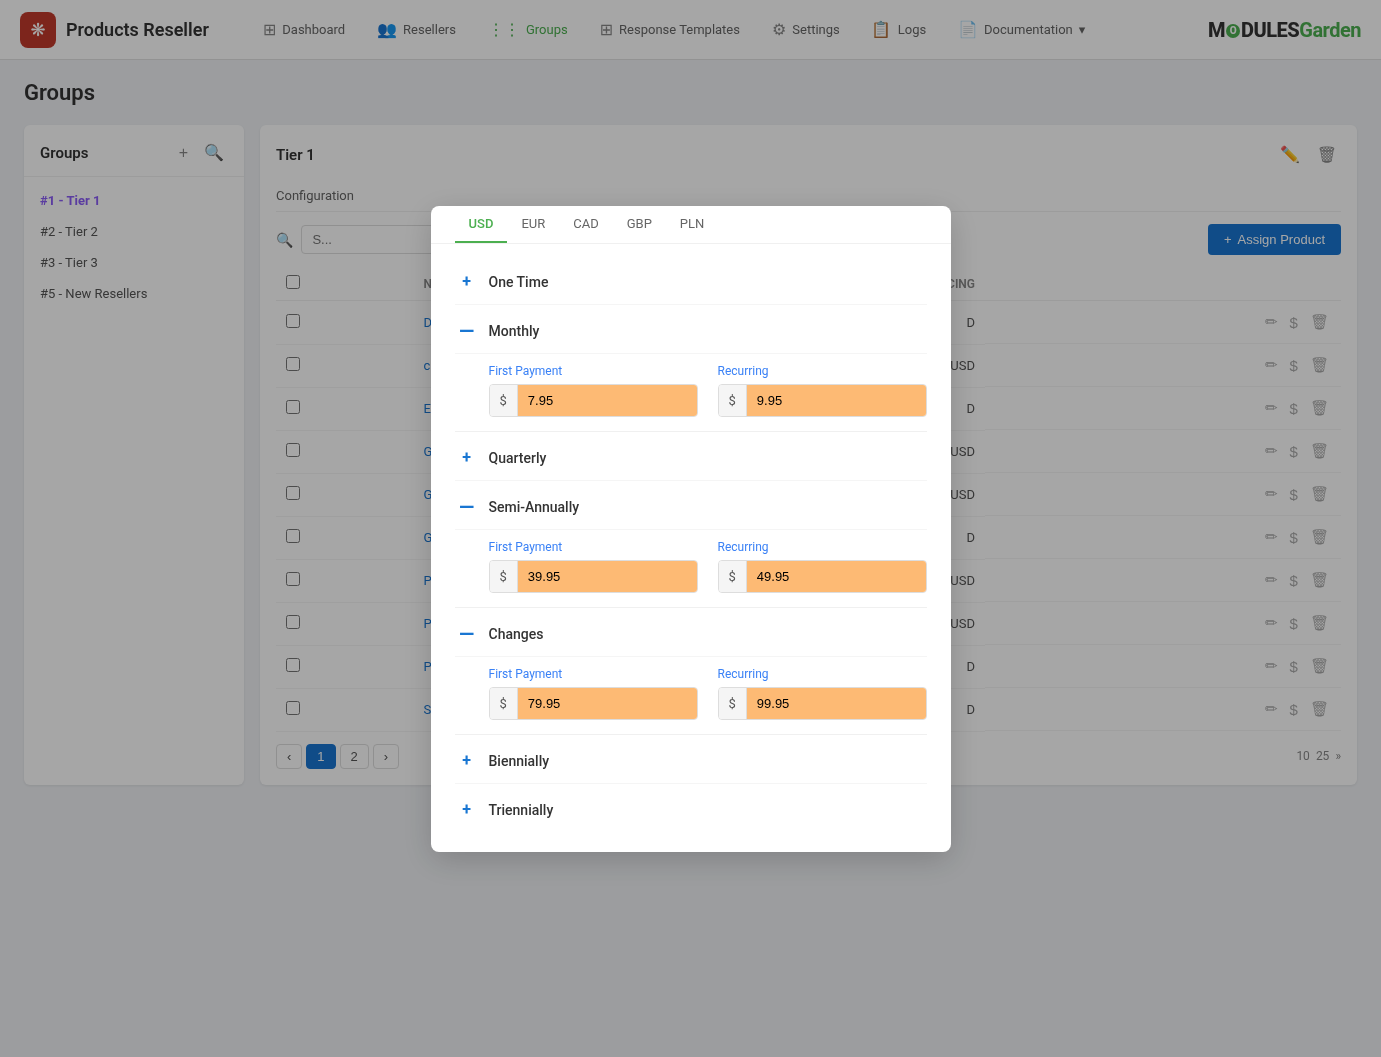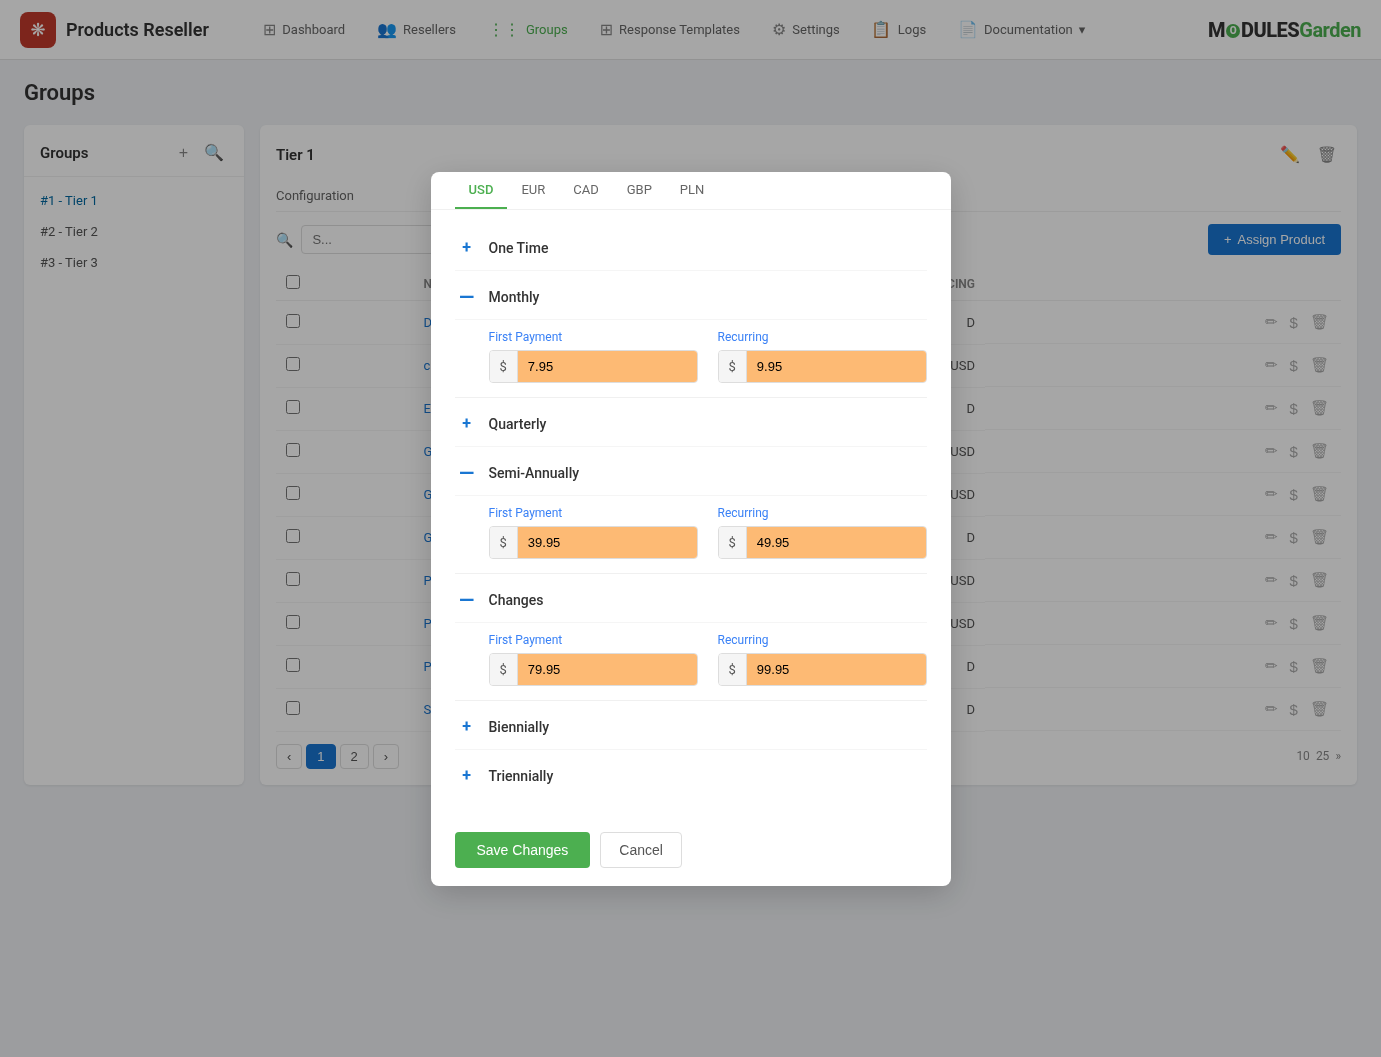--- a/index.html
+++ b/index.html
@@ -24,21 +24,21 @@
     
     .main-layout { display: flex; gap: 16px; }
 
     
     .sidebar { background: #fff; border-radius: 6px; width: 220px; flex-shrink: 0; padding: 16px 0; box-shadow: 0 1px 3px rgba(0,0,0,0.08); }
     .sidebar-header { display: flex; align-items: center; justify-content: space-between; padding: 0 16px 12px; border-bottom: 1px solid #f0f0f0; margin-bottom: 8px; }
     .sidebar-title { font-size: 15px; font-weight: 600; }
     .sidebar-actions { display: flex; gap: 8px; }
     .sidebar-action-btn { background: none; border: none; cursor: pointer; color: #888; font-size: 16px; padding: 2px 4px; }
     .sidebar-item { padding: 8px 16px; cursor: pointer; font-size: 13px; color: #555; }
-    .sidebar-item.active { color: #0369a1; font-weight: 400; }
+    .sidebar-item.active { color: #8b5cf6; font-weight: 700; }
 
     
     .content { flex: 1; background: #fff; border-radius: 6px; box-shadow: 0 1px 3px rgba(0,0,0,0.08); min-height: 600px; padding: 16px; position: relative; }
 
     .content-header { display: flex; align-items: center; justify-content: space-between; margin-bottom: 12px; }
     .content-actions { display: flex; gap: 8px; }
     .icon-btn { background: none; border: none; cursor: pointer; color: #888; font-size: 16px; padding: 4px; }
 
     .config-bar { display: flex; align-items: center; gap: 10px; padding: 8px 0; border-bottom: 1px solid #f0f0f0; margin-bottom: 12px; font-size: 13px; color: #666; }
     .search-bar { display: flex; align-items: center; gap: 8px; }
@@ -167,20 +167,23 @@
       </div>
       <div class="sidebar-item active">
         <span>#1 - Tier 1</span>
       </div>
       <div class="sidebar-item">
         <span>#2 - Tier 2</span>
       </div>
       <div class="sidebar-item">
         <span>#3 - Tier 3</span>
       </div>
+      <div class="sidebar-item">
+        <span>#5 - New Resellers</span>
+      </div>
     </div>
 
     <div class="content">
       <div class="content-header">
         <span class="tier-label">Tier 1</span>
         <div class="content-actions">
           <button class="icon-btn">✏️</button>
           <button class="icon-btn">🗑</button>
         </div>
       </div>
@@ -452,22 +455,14 @@
 
       <div class="pricing-section">
         <div class="section-row" style="border-bottom:none;">
           <span class="section-toggle expand">+</span>
           <span class="section-label">Triennially</span>
         </div>
       </div>
 
     </div>
 
-    <div class="modal-footer">
-      <button class="btn-save">
-        <span>Save Changes</span>
-      </button>
-      <button class="btn-cancel">
-        <span>Cancel</span>
-      </button>
-    </div>
   </div>
 </div>
 
 </body></html>

